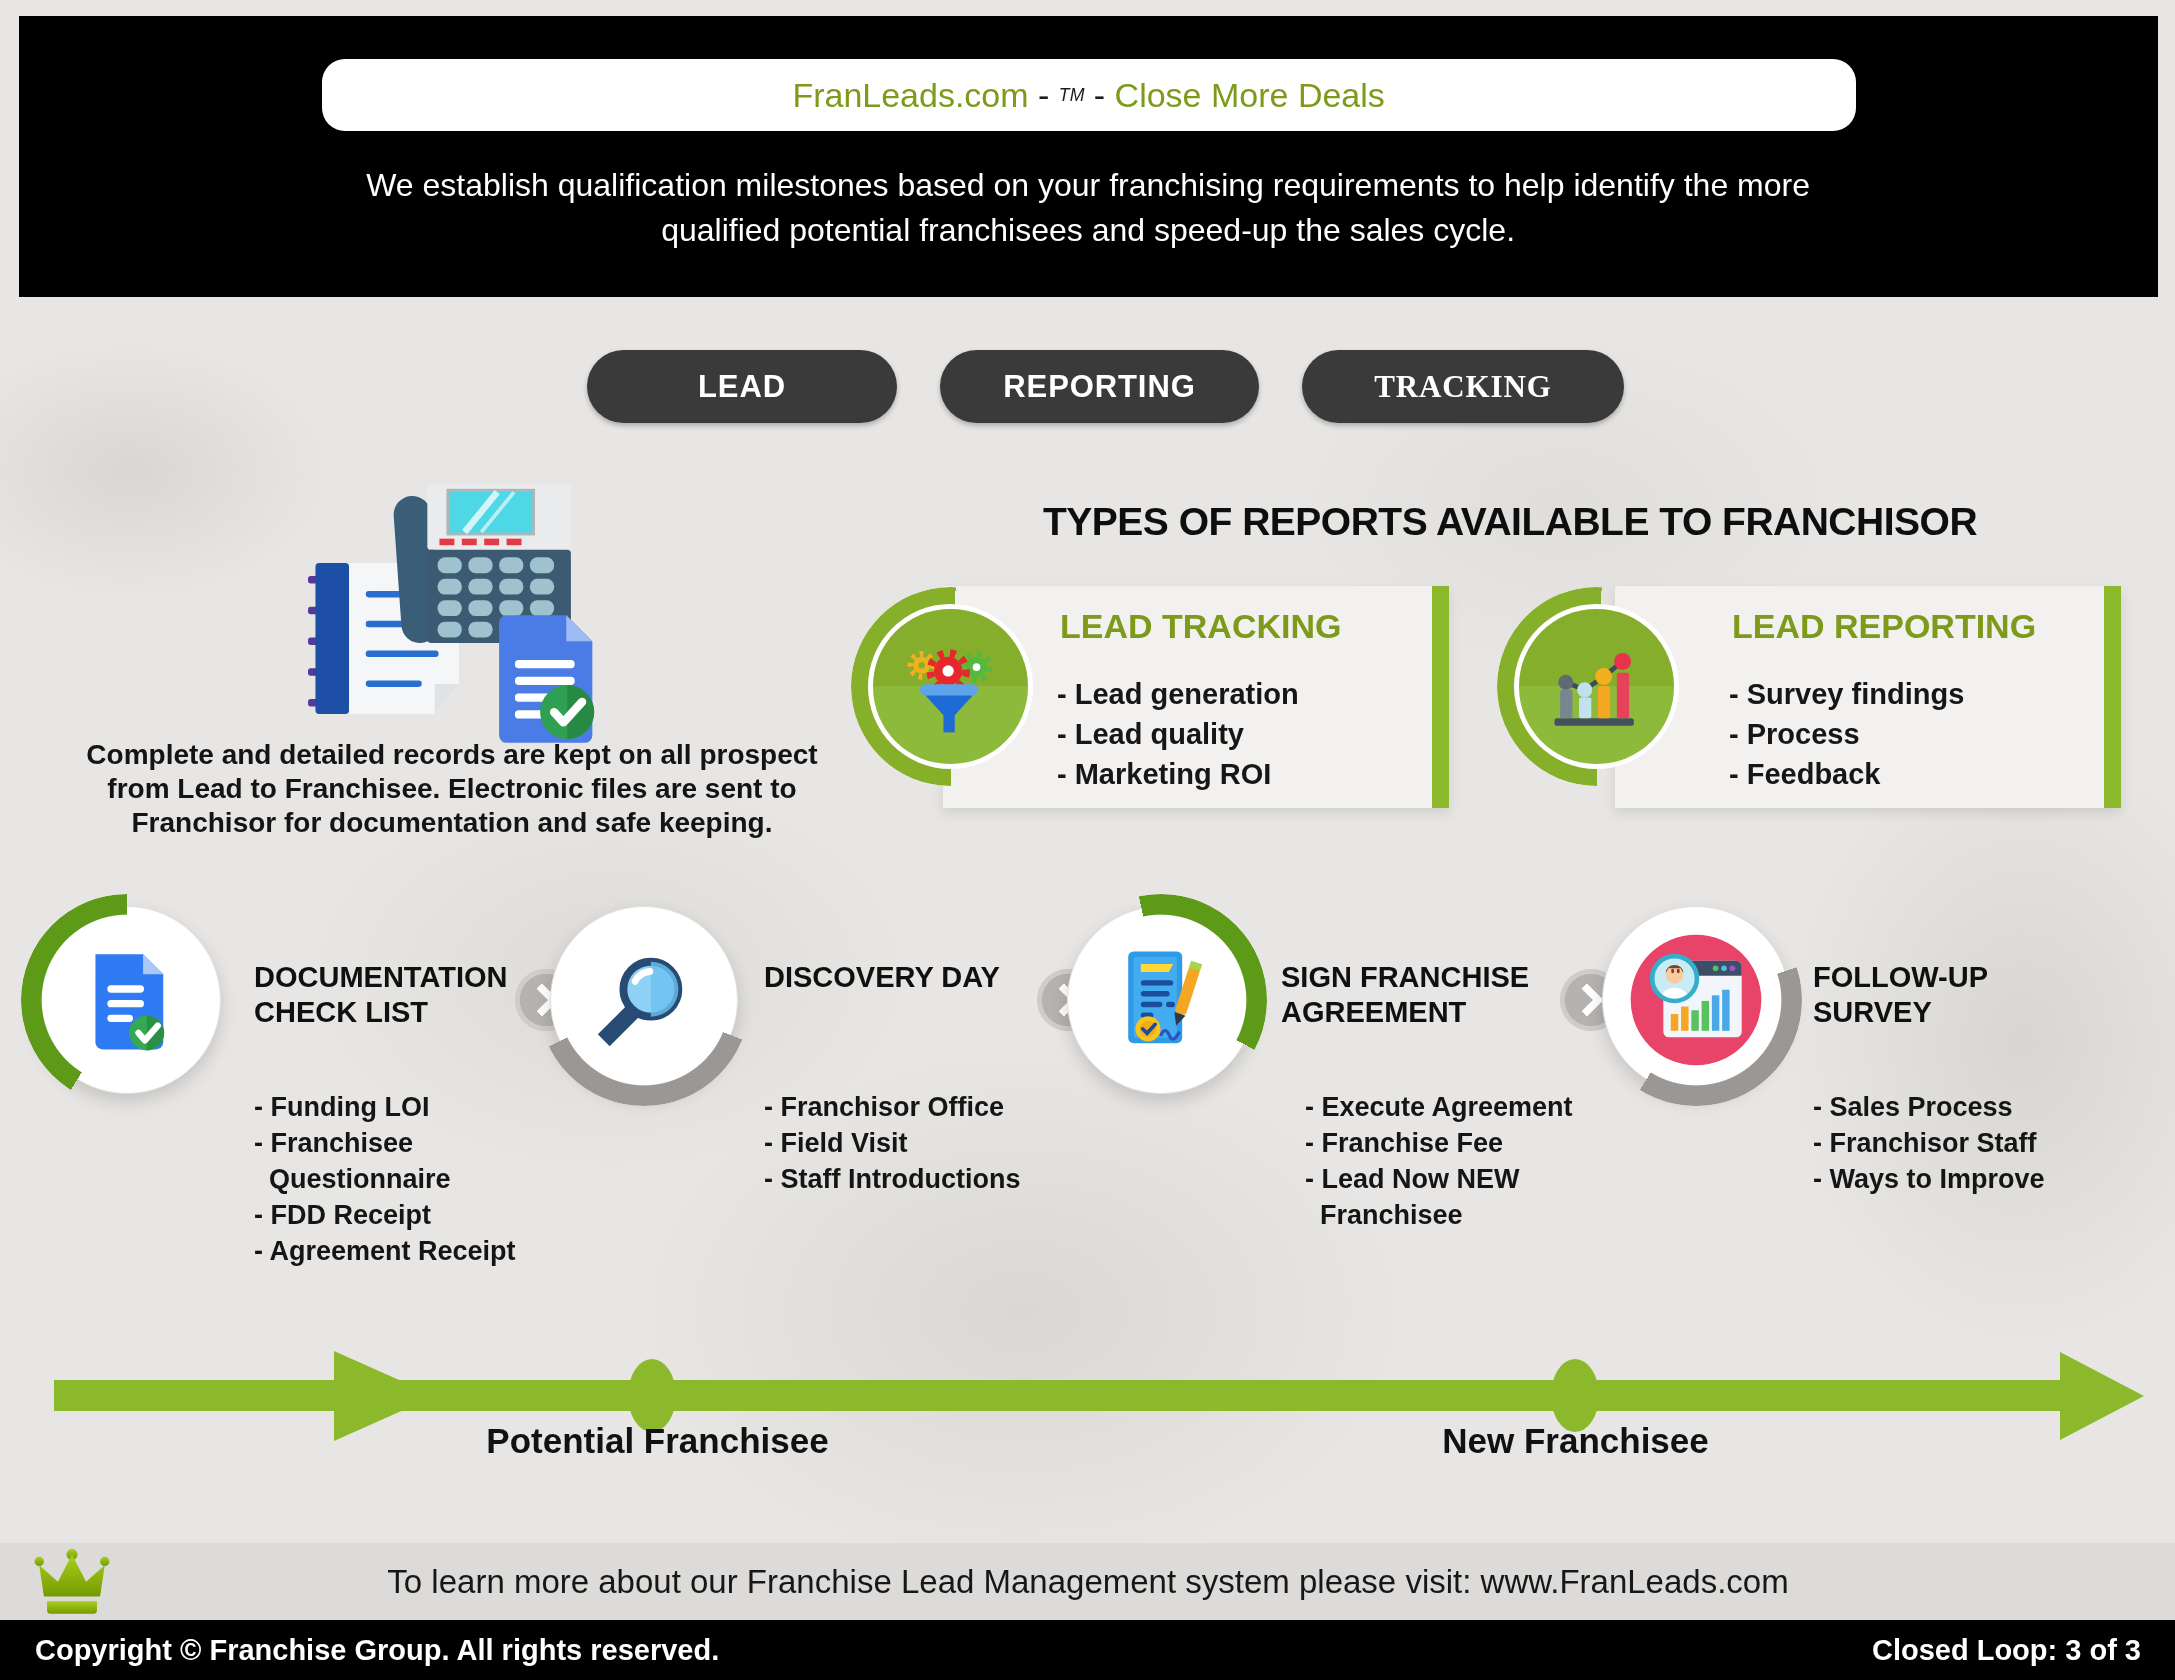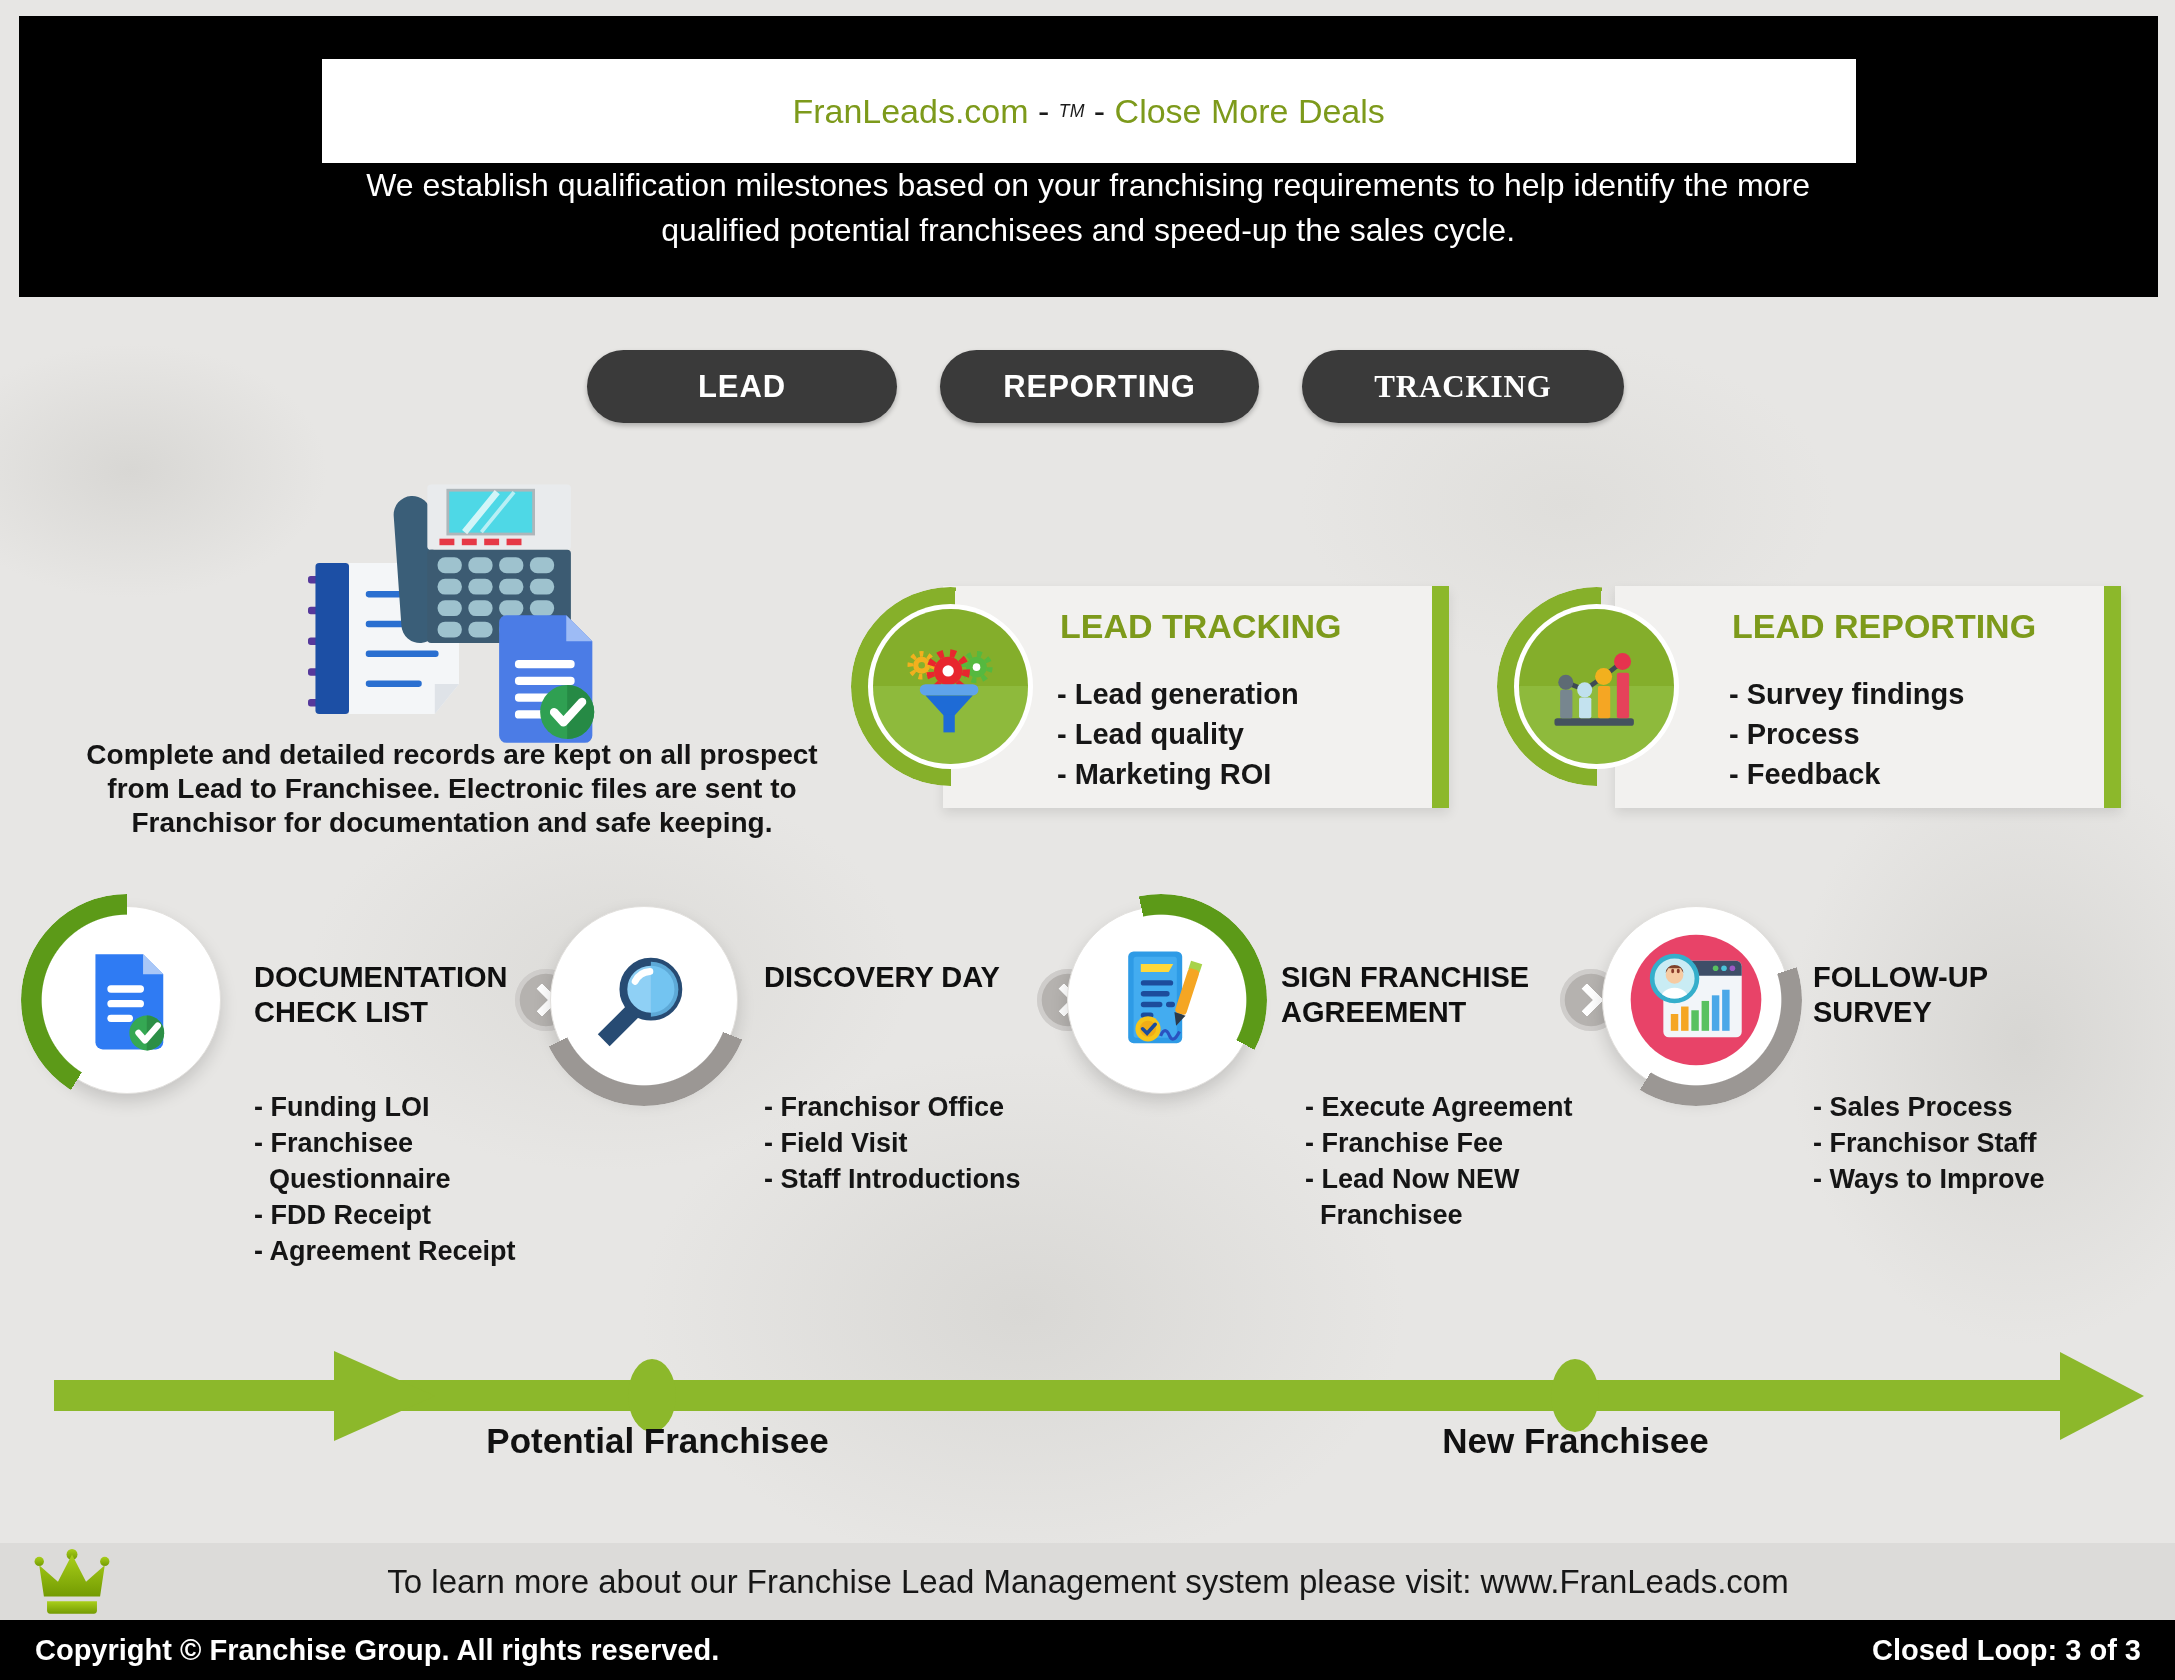--- a/index.html
+++ b/index.html
@@ -11,22 +11,22 @@
       radial-gradient(ellipse 317px 205px at 6% 28%, #d8d7d4 0%, transparent 62%),
       radial-gradient(ellipse 485px 317px at 28% 58%, #dcdbd8 0%, transparent 62%),
       radial-gradient(ellipse 578px 392px at 47% 78%, #d9d8d5 0%, transparent 66%),
       radial-gradient(ellipse 392px 503px at 93% 62%, #d7d6d3 0%, transparent 60%),
       radial-gradient(ellipse 429px 261px at 72% 30%, #dfdedb 0%, transparent 62%);
   }
   .abs{position:absolute;}
 
   
   .black-band{left:18.6px;top:16px;width:2139px;height:281px;background:#000;}
-  .title-bar{position:absolute;left:303px;top:43px;width:1534px;height:104px;background:#fff;
-    display:flex;align-items:center;justify-content:center;font-size:34px;white-space:pre;}
+  .title-bar{position:absolute;left:303px;top:43px;width:1534px;height:72px;background:#fff;
+    display:flex;align-items:center;justify-content:center;font-size:34px;white-space:pre;border-radius:23px;}
   .t-olive{color:#7d9a1b;}
   .t-dark{color:#1b1b1b;}
   .t-italic{font-style:italic;}
   .t-sup{font-size:17.7px;vertical-align:super;font-style:italic;}
   .subtitle{position:absolute;left:0;right:0;top:147px;text-align:center;color:#fff;
     font-size:32px;line-height:45px;font-weight:400;}
 
   
   .pills{left:587px;top:350px;display:flex;gap:43px;}
   .pill{height:73px;border-radius:37px;background:#3a3a3a;color:#fff;font-weight:bold;
@@ -183,20 +183,21 @@
       <path d="M278 223 a29 29 0 0 1 0 58 Z" fill="#268a45"></path>
       <path d="M264 252 l10 11 l20 -22" stroke="#fff" stroke-width="9" fill="none" stroke-linecap="round" stroke-linejoin="round"></path>
     </svg>
   </div>
   <div class="abs records-note">
       <div>Complete and detailed records are kept on all prospect</div>
       <div>from Lead to Franchisee. Electronic files are sent to</div>
       <div>Franchisor for documentation and safe keeping.</div>
     </div>
 
+  <div class="abs reports-heading">TYPES OF REPORTS AVAILABLE TO FRANCHISOR</div>
 
   <div class="abs report-card c1">
     <div class="green-bar"></div>
     <div class="card-title">LEAD TRACKING</div>
     <div class="card-items"><div>- Lead generation</div><div>- Lead quality</div><div>- Marketing ROI</div></div>
   </div>
   <div class="abs card-icon i1">
     <div class="ci-ring"></div>
       <div class="ci-white"></div>
     <div class="ci-green">

